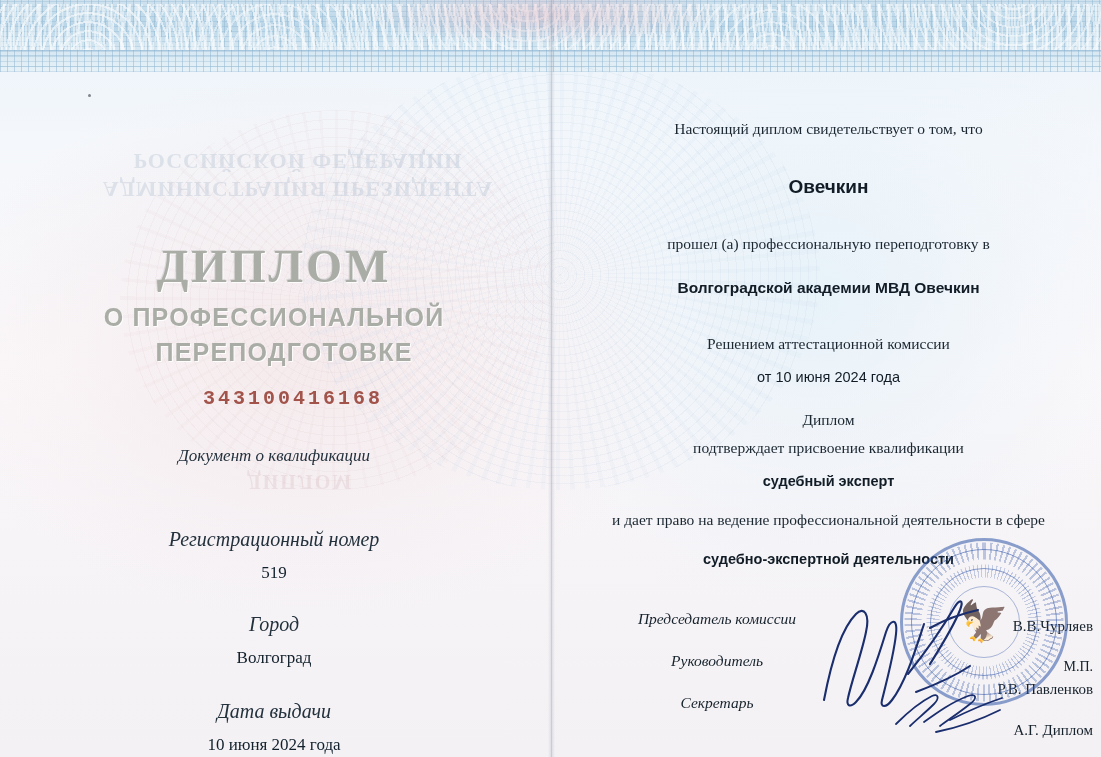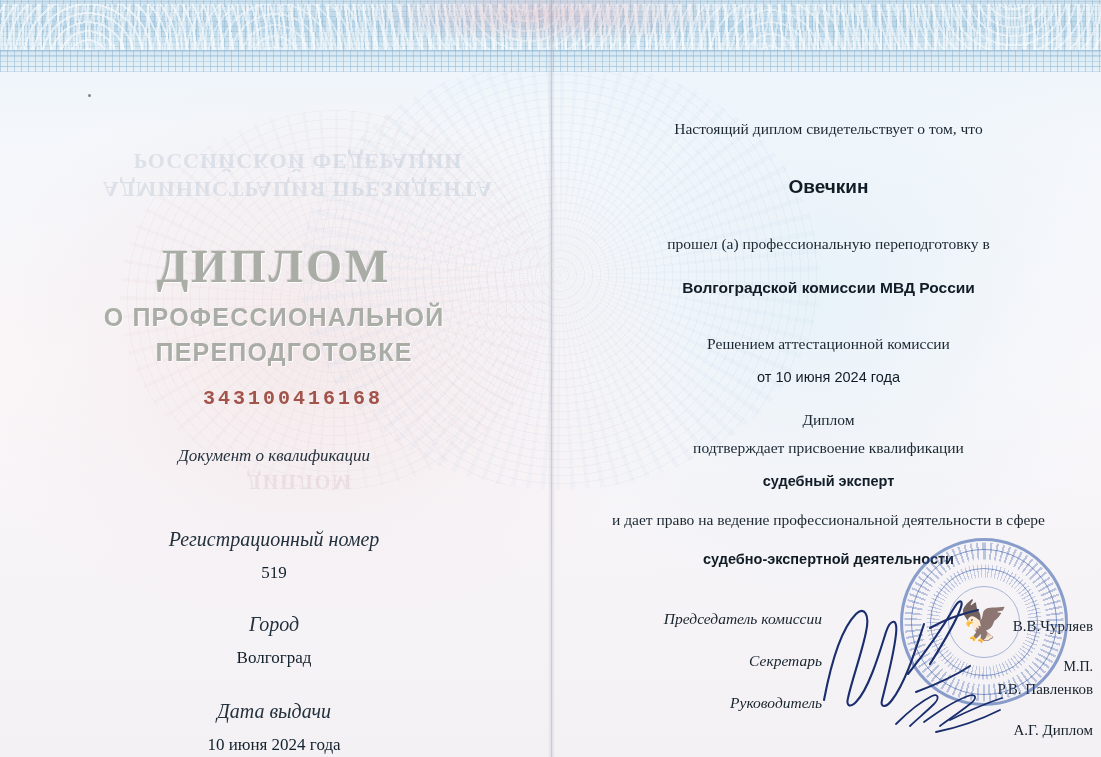--- a/index.html
+++ b/index.html
@@ -258,21 +258,21 @@
     font-size: 14.5px;
     font-weight: 700;
     color: #111c26;
   }
 
   
   .sign-block {
     position: absolute;
     left: 612px; top: 610px;
     width: 210px;
-    text-align: right;
+    text-align: center;
   }
   .sign-role {
     font-family: "Liberation Serif", serif;
     font-style: italic;
     font-size: 15.5px;
     color: #16222c;
     margin-bottom: 24px;
   }
   .names-block {
     position: absolute;
@@ -387,37 +387,37 @@
   </div>
 
   <div class="right">
     <div class="r-line r-intro">Настоящий диплом свидетельствует о том, что</div>
 
     <div class="r-name">
       <div>Овечкин</div>
     </div>
 
     <div class="r-line r-retrain">прошел (а) профессиональную переподготовку в</div>
-    <div class="r-academy">Волгоградской комиссии МВД России</div>
+    <div class="r-academy">Волгоградской академии МВД Овечкин</div>
 
     <div class="r-line r-decision">Решением аттестационной комиссии</div>
     <div class="r-decision-date">от 10 июня 2024 года</div>
 
     <div class="r-line r-dipl">Диплом</div>
     <div class="r-line r-confirm">подтверждает присвоение квалификации</div>
     <div class="r-qual">судебный эксперт</div>
 
     <div class="r-line r-rights">и дает право на ведение профессиональной деятельности в сфере</div>
     <div class="r-sphere">судебно-экспертной деятельности</div>
   </div>
 
   <div class="sign-block">
     <div class="sign-role">Председатель комиссии</div>
+    <div class="sign-role">Руководитель</div>
     <div class="sign-role">Секретарь</div>
-    <div class="sign-role">Руководитель</div>
   </div>
 
   <div class="names-block">
     <div class="sign-name n1">В.В.Чурляев</div>
     <div class="mp">М.П.</div>
     <div class="sign-name n2">Р.В. Павленков</div>
     <div class="sign-name">А.Г. Диплом</div>
   </div>
 
   <div class="stamp">

